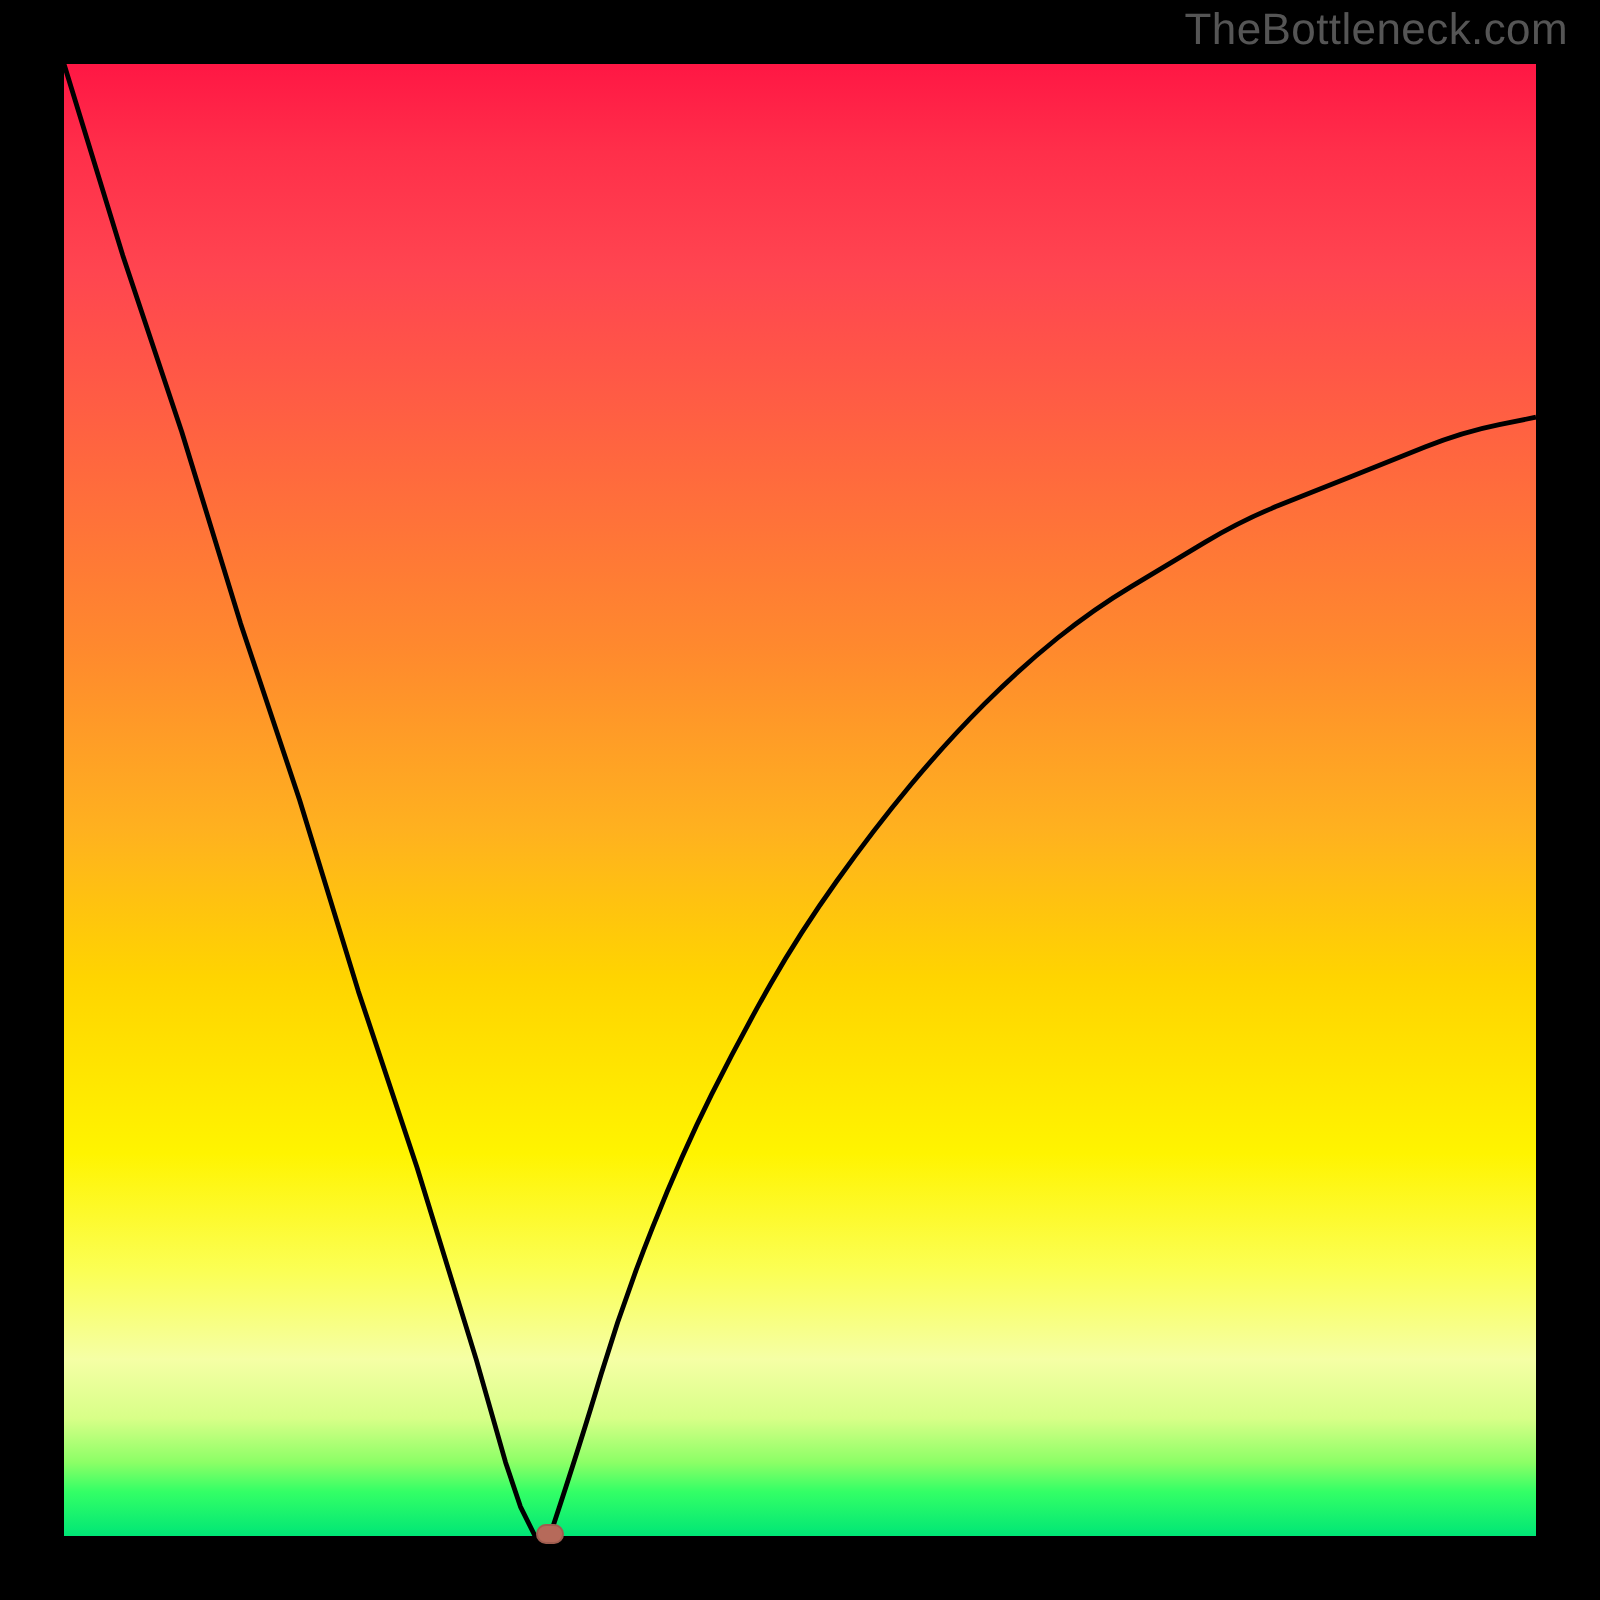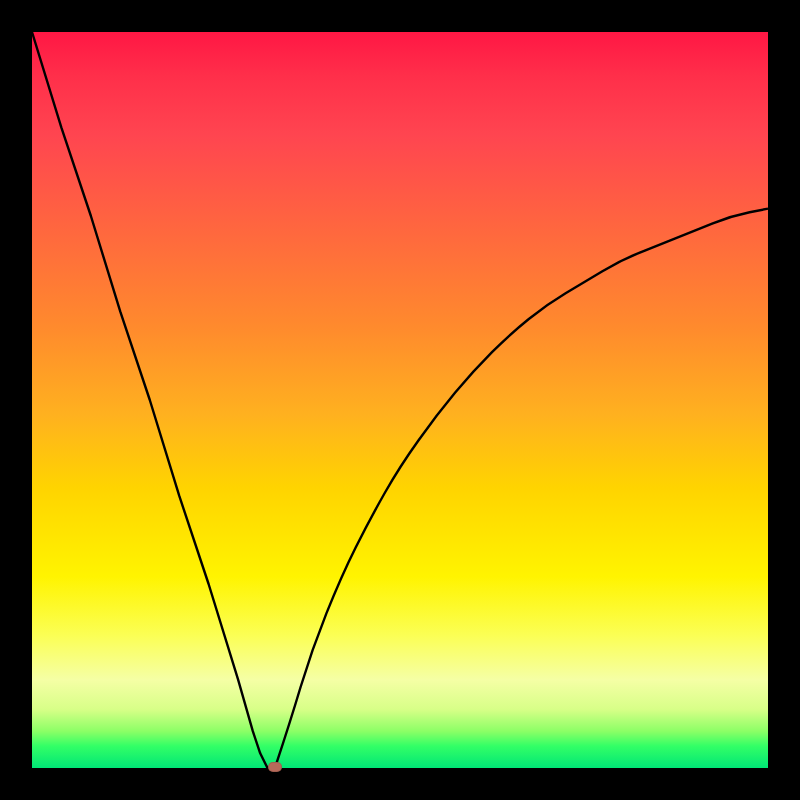--- a/index.html
+++ b/index.html
@@ -69,20 +69,21 @@
     border-radius: 5px / 5px;
     background: #b66a5a;
     box-shadow: 0 0 0 1px rgba(0,0,0,0.12) inset;
   }
 </style>
 </head>
 <body>
 
 <div class="frame">
 
+  <div class="watermark">TheBottleneck.com</div>
 
   <div class="plot">
 
     <svg class="curve" viewBox="0 0 736 736" preserveAspectRatio="none">
       <path fill="none" stroke-width="2.4" stroke-linejoin="round" stroke="#000000" d="M0.0 0.0 L29.4 95.7 L58.9 184.0 L88.3 279.7 L117.8 368.0 L147.2 463.7 L176.6 552.0 L206.1 647.7 L220.8 699.2 L228.2 721.3 L235.5 736.0 L242.9 736.0 Q257.6 691.8 268.6 655.0 Q279.7 618.2 294.4 581.4 Q309.1 544.6 323.8 515.2 Q338.6 485.8 353.3 460.0 Q368.0 434.2 386.4 408.5 Q404.8 382.7 423.2 360.6 Q441.6 338.6 460.0 320.2 Q478.4 301.8 496.8 287.0 Q515.2 272.3 533.6 261.3 Q552.0 250.2 570.4 239.2 Q588.8 228.2 607.2 220.8 Q625.6 213.4 644.0 206.1 Q662.4 198.7 680.8 191.4 Q699.2 184.0 717.6 180.3 T736.0 176.6"></path>
     </svg>
 
     <div class="marker" style="background: rgb(182, 106, 90); left: 235.88px; top: 730px;"></div>
   </div>
 

